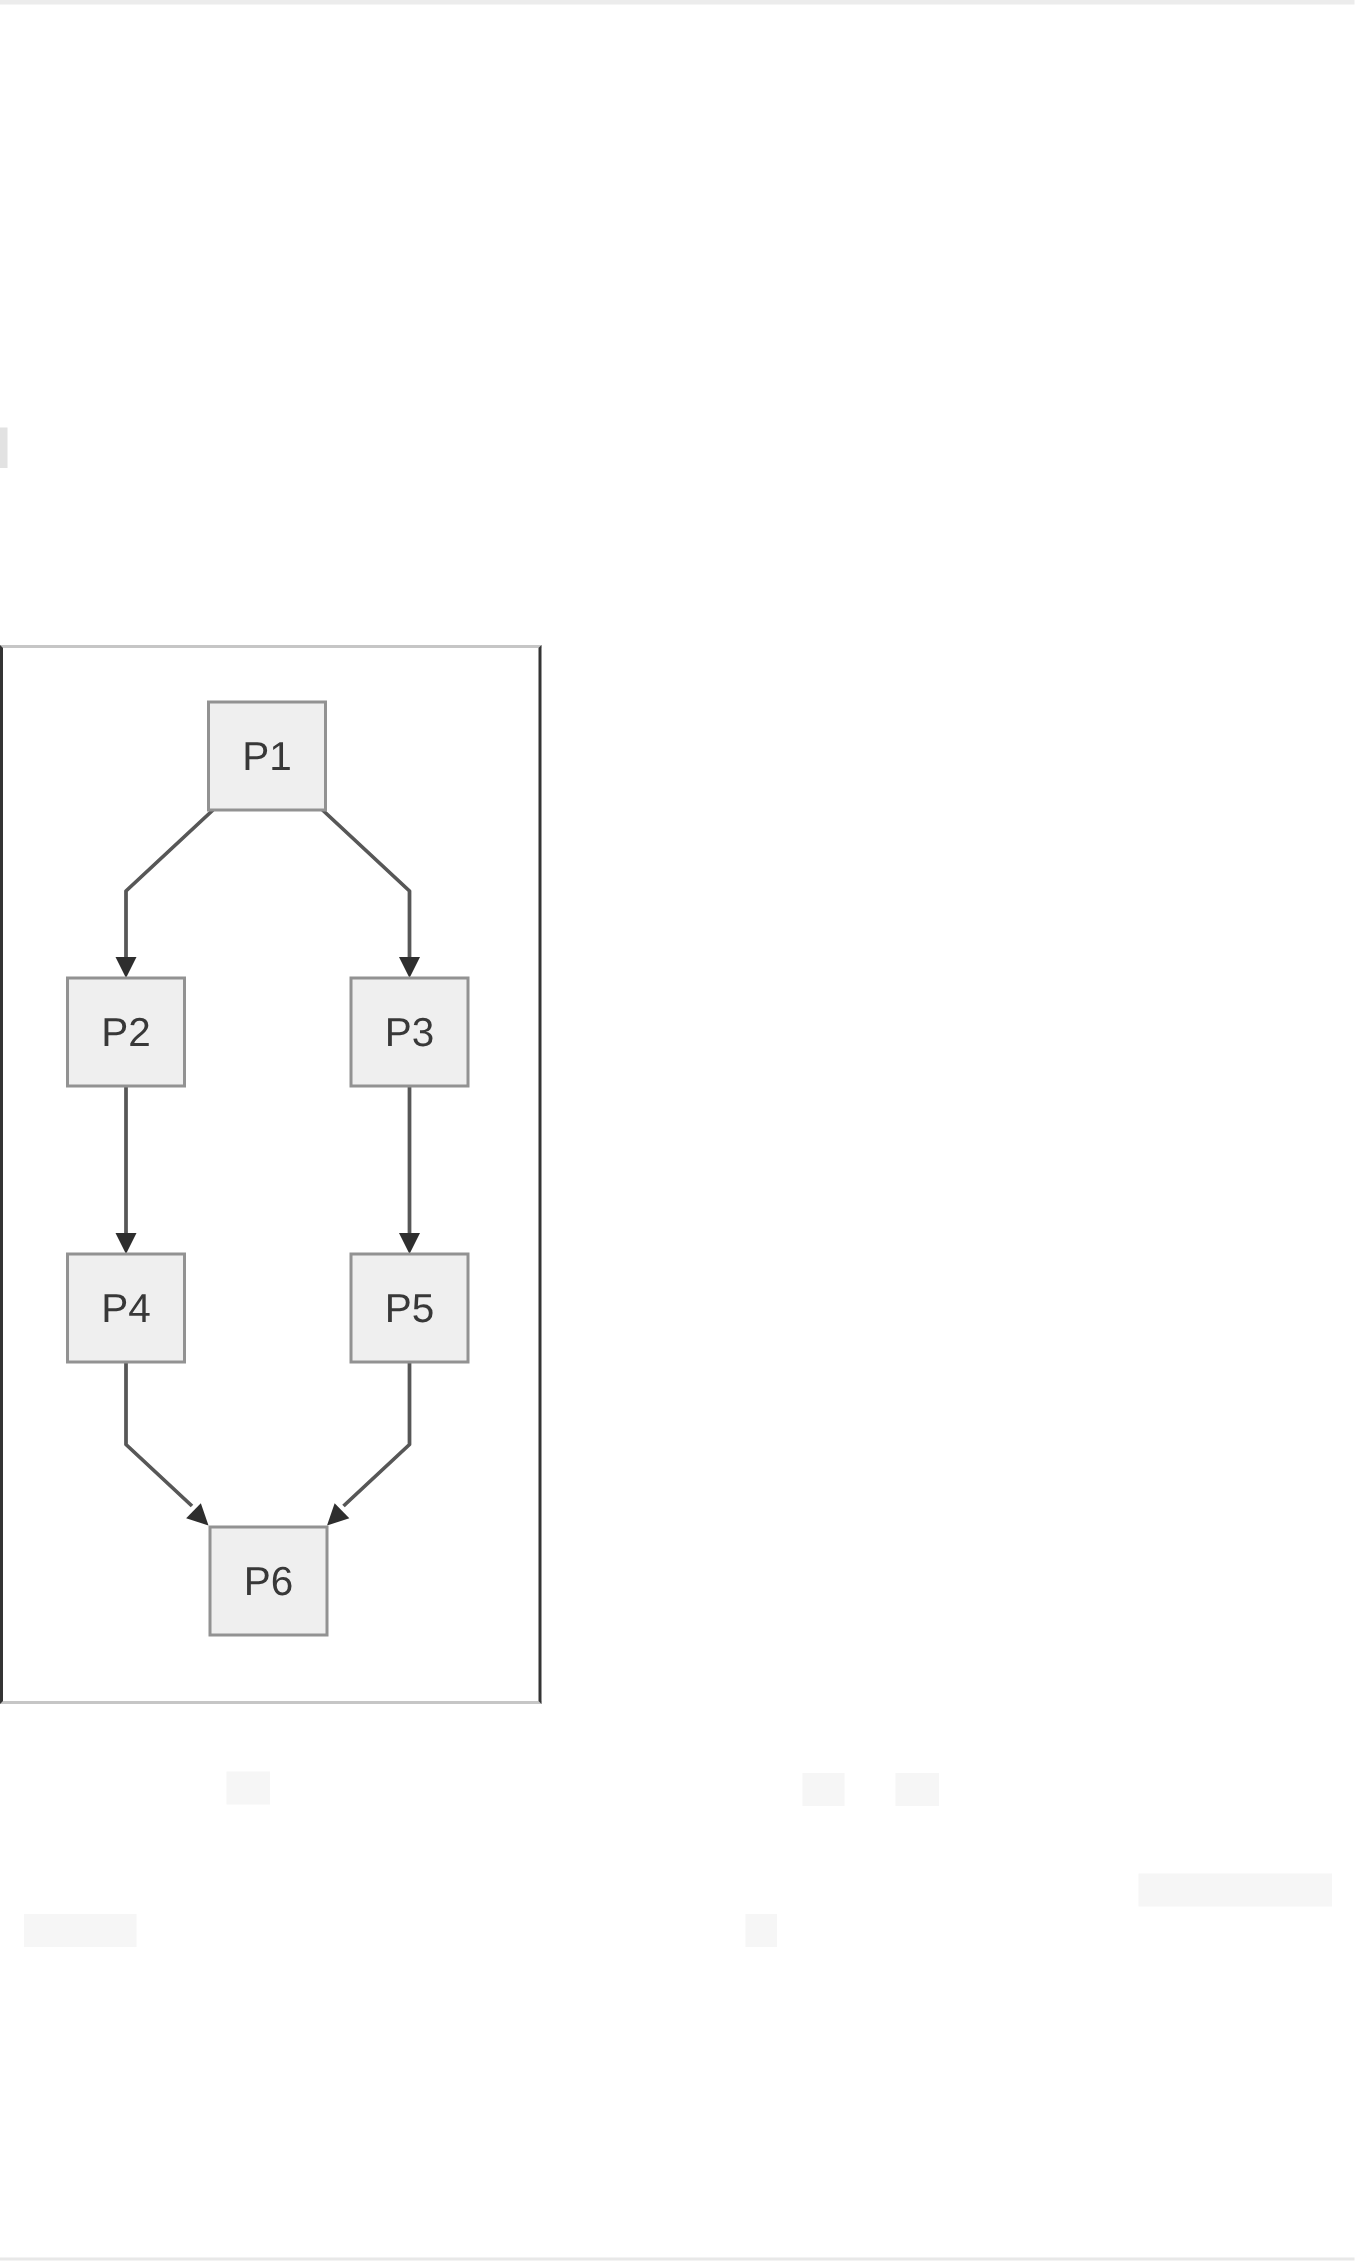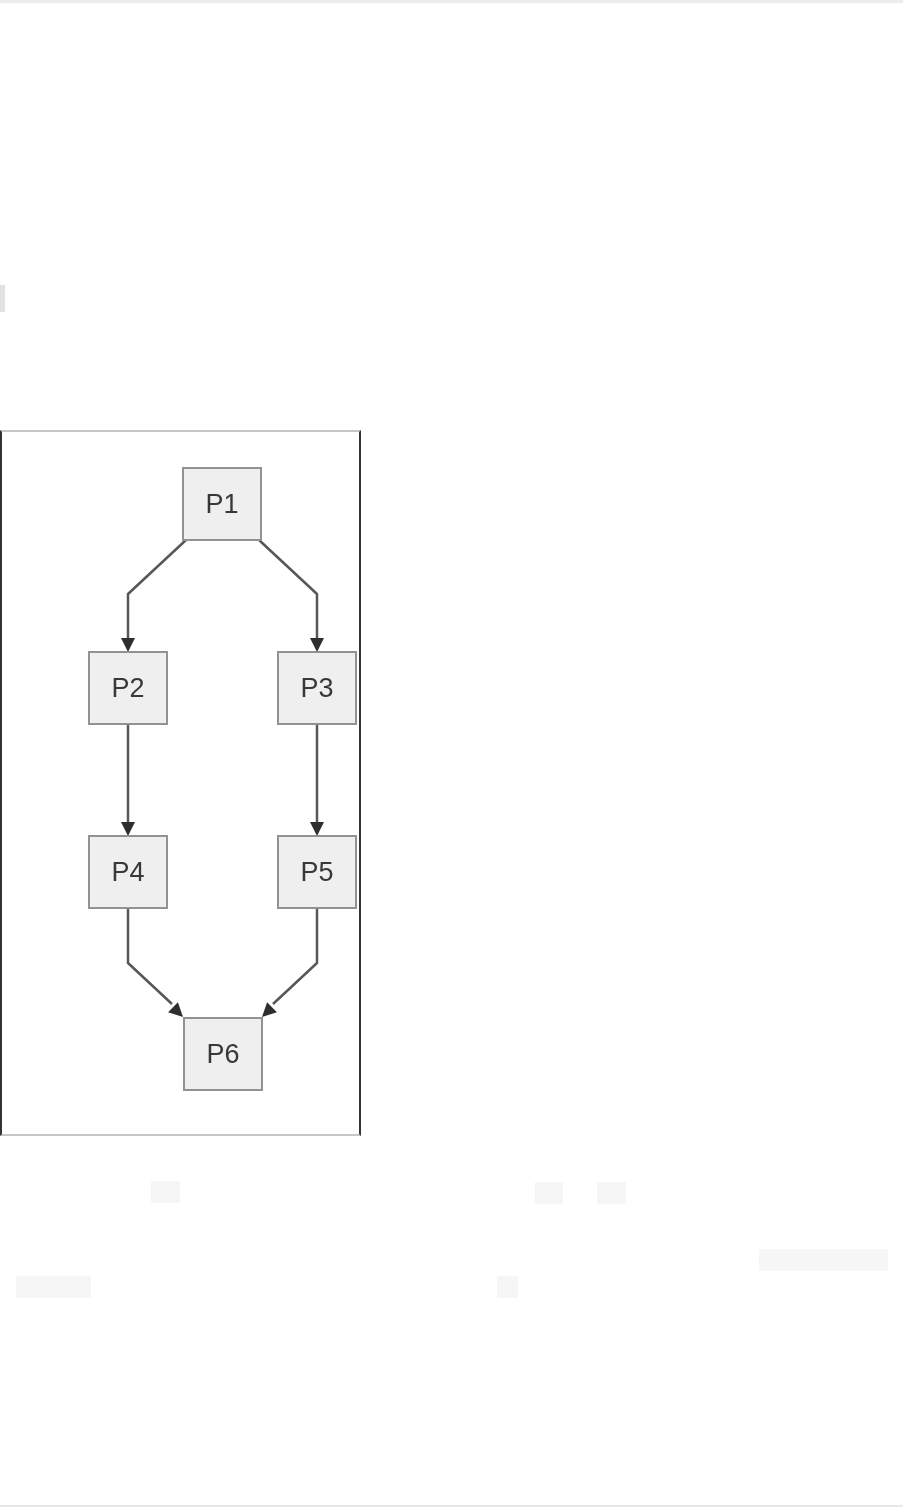--- a/index.html
+++ b/index.html
@@ -29,21 +29,20 @@
   
   .diagram-frame {
     left: 0; top: 430px;
     width: 361px; height: 706px;
     box-sizing: border-box;
     background: #ffffff;
     border-top: 2px solid #c6c6c6;
     border-bottom: 2px solid #c6c6c6;
     border-left: 2px solid #343434;
     border-right: 2px solid #343434;
-    padding-left: 44px;
   }
   .diagram-frame svg { display: block; }
 
   .node-rect { stroke-width: 2px; }
   .node-label {
     font-family: "Liberation Sans", sans-serif;
     font-size: 27px;
     text-anchor: middle;
     dominant-baseline: central;
   }

